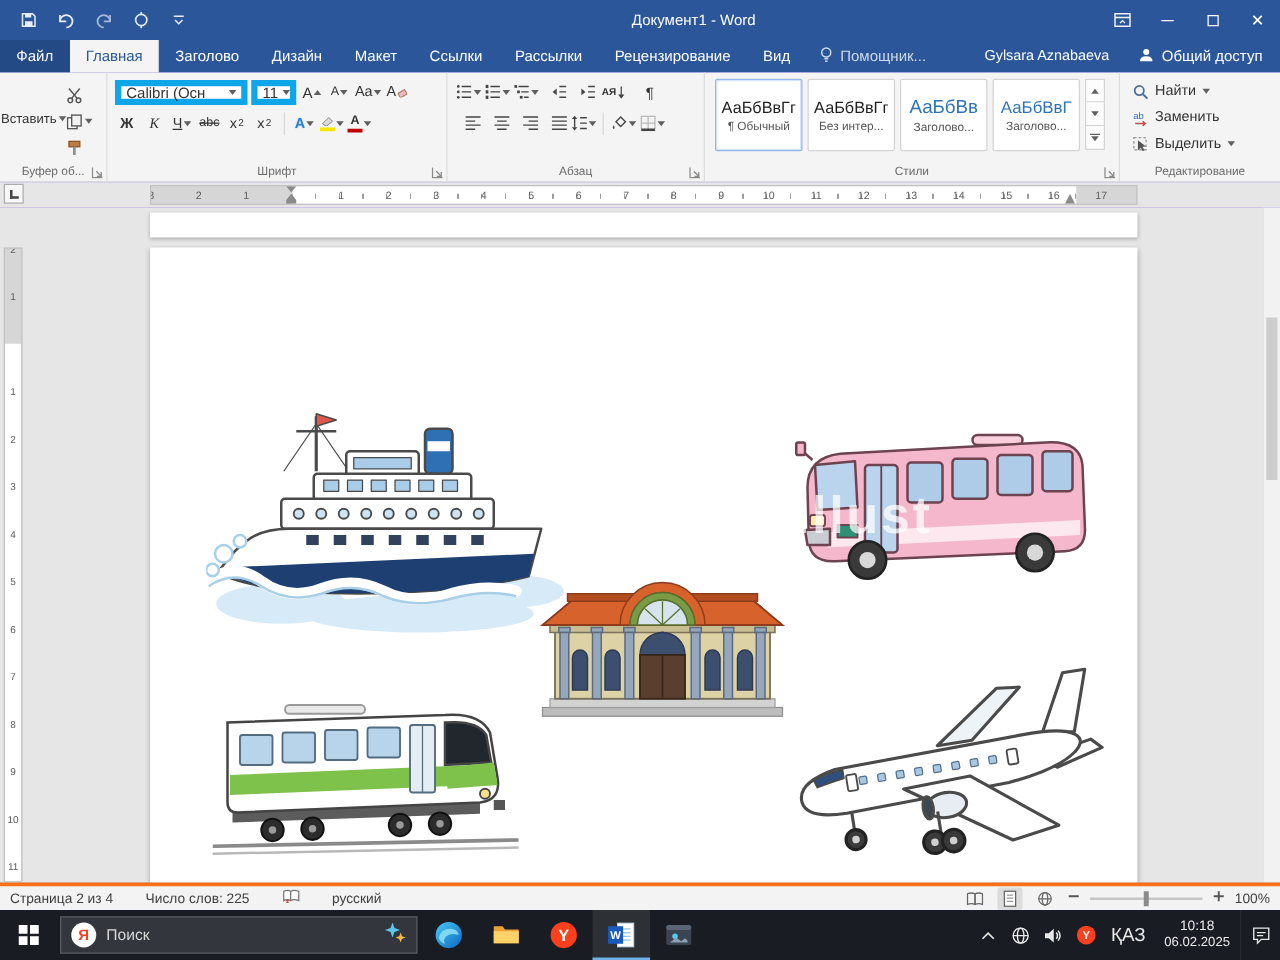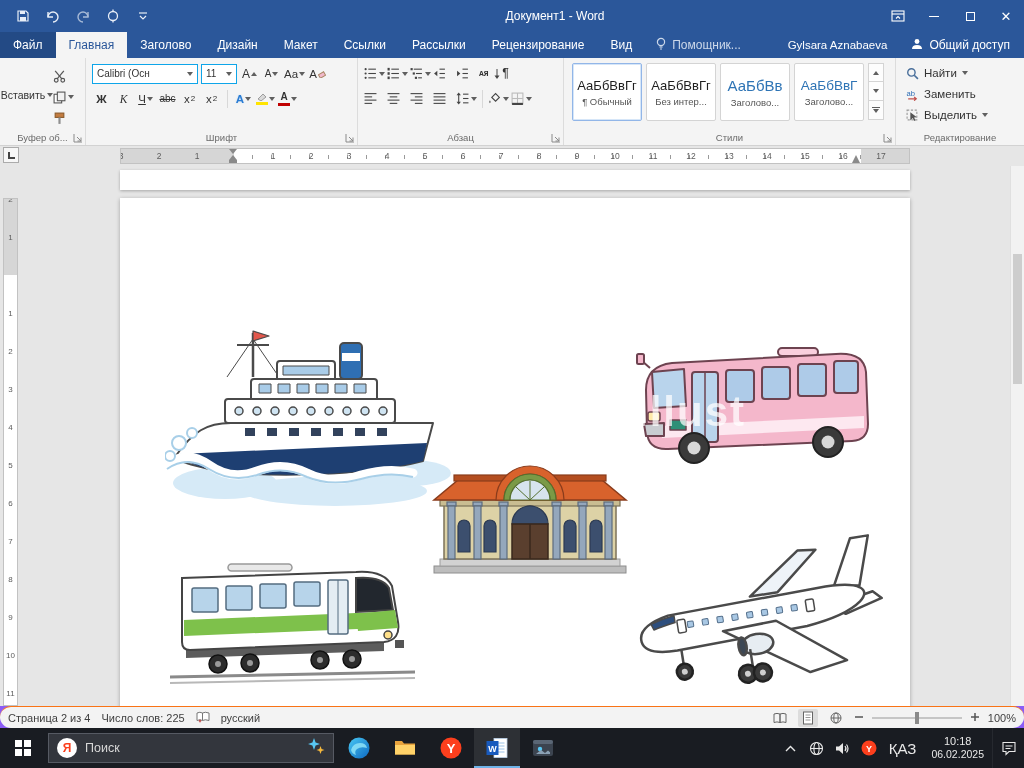--- a/index.html
+++ b/index.html
@@ -36,36 +36,36 @@
   .vdiv { width:1px; height:18px; background:#d8d8d8; margin:0 3px; align-self:center; }
 
   .g-clipboard { width:86px; display:flex; }
   .pastebtn { width:48px; display:flex; flex-direction:row; align-items:center; justify-content:center; gap:2px; border-radius:2px; }
   .pastebtn span { font-size:10.5px; }
   .clipcol { display:flex; flex-direction:column; gap:5px; padding-top:7px; margin-left:3px; }
   .clipcol .cbtn { width:26px; height:16px; display:flex; align-items:center; gap:2px; }
 
   .g-font { width:272px; }
   .frow { display:flex; align-items:center; gap:3px; padding:2px 4px; height:25px; }
-  .combo { height:20px; background:#fff; border:1px solid #0ea5e9; display:flex; align-items:center; padding:0 4px; gap:4px; color:#333; font-size:10px; }
+  .combo { height:20px; background:#fff; border:5px solid #0ea5e9; display:flex; align-items:center; padding:0 4px; gap:4px; color:#333; font-size:12px; }
   .combo-font { width:106px; }
   .combo-size { width:36px; }
   .combo .tri { margin-left:auto; }
   .sbtn { min-width:19px; height:20px; display:flex; align-items:center; justify-content:center; font-size:11.5px; color:#333; gap:1px; border-radius:2px; }
   .b-bold { font-weight:bold; }
   .b-italic { font-style:italic; font-family:"Liberation Serif",serif; }
   .b-under { text-decoration:underline; }
   .b-strike { text-decoration:line-through; font-size:10px; }
   .b-effects { color:#2b7cd3; font-weight:bold; text-shadow:0 0 2px #b9d7f2; }
   .colorstack { display:flex; flex-direction:column; align-items:center; line-height:10px; }
   .cbar { width:12px; height:3px; margin-top:1px; }
 
   .g-para { width:206px; }
   .prow { display:flex; align-items:center; gap:2px; padding:2px 4px; height:25px; }
-  .pbtn { min-width:21px; height:20px; display:flex; align-items:center; justify-content:space-between; gap:1px; border-radius:2px;font-family:Liberation Mono, monospace; }
+  .pbtn { min-width:21px; height:20px; display:flex; align-items:center; justify-content:flex-end; gap:1px; border-radius:2px; }
   .i12 { width:13px; height:13px; }
 
   .g-styles { width:332px; display:flex; align-items:flex-start; padding-top:5px; }
   .cards { display:flex; gap:4px; padding-left:6px; }
   .card { width:70px; height:58px; background:#fff; border:1px solid #d4d4d4; border-radius:2px; display:flex; flex-direction:column; align-items:center; justify-content:center; gap:3px; }
   .card.selected { border:1px solid #92b6e8; box-shadow:0 0 0 1px #d6e6f8 inset; }
   .card .sample { font-size:13px; color:#1f1f1f; }
   .card .sample.h1 { color:#2e74b5; font-size:15px; }
   .card .sample.h2 { color:#2e74b5; font-size:13.5px; }
   .card .sname { font-size:9.5px; color:#555; }
@@ -101,21 +101,21 @@
   .vnums span { height:38px; display:flex; align-items:center; justify-content:center; font-size:8px; color:#5c5c5c; }
   .page1b { position:absolute; left:120px; width:790px; top:4px; height:20px; background:#fff; box-shadow:0 1px 3px rgba(0,0,0,.28); }
   .page2 { position:absolute; left:120px; width:790px; top:32px; height:560px; background:#fff; box-shadow:0 1px 4px rgba(0,0,0,.3); }
   .heading { position:absolute; left:110px; top:72px; font-size:17.5px; font-weight:bold; color:#121212; }
   .illo { position:absolute; }
   .watermark { position:absolute; left:516px; top:190px; font-size:42px; font-weight:bold; color:rgba(255,255,255,.72); letter-spacing:2px; pointer-events:none; }
   .docscroll { position:absolute; right:0; top:0; bottom:0; width:14px; background:#f2f2f2; border-left:1px solid #e0e0e0; }
   .docscroll .thumb { position:absolute; left:2px; right:2px; top:88px; height:130px; background:#cdcdcd; }
 
   
-  #statusbar { position:absolute; top:706px; left:0; right:0; height:22px; background:#f3f3f3; border-top:1px solid #f97316; display:flex; align-items:center; padding:0 8px; gap:11px; font-size:11px; color:#3f3f3f;border-radius:11px; }
+  #statusbar { position:absolute; top:706px; left:0; right:0; height:22px; background:#f3f3f3; border-top:3px solid #f97316; display:flex; align-items:center; padding:0 8px; gap:26px; font-size:11px; color:#3f3f3f; }
   .sb-right { margin-left:auto; display:flex; align-items:center; gap:8px; }
   .viewic { width:20px; height:18px; display:flex; align-items:center; justify-content:center; border-radius:2px; }
   .viewic.on { background:#dcdcdc; }
   .zoomtrack { position:relative; width:90px; height:2px; background:#c6c6c6; }
   .zoomthumb { position:absolute; left:43px; top:-5px; width:4px; height:12px; background:#8a8a8a; }
 
   
   #taskbar { position:absolute; top:728px; left:0; right:0; height:40px; background:#191c22; display:flex; align-items:center; color:#e8e8e8; }
   .startbtn { width:46px; height:100%; display:flex; align-items:center; justify-content:center; }
   .winlogo { display:grid; grid-template-columns:7px 7px; grid-template-rows:7px 7px; gap:1.5px; }

